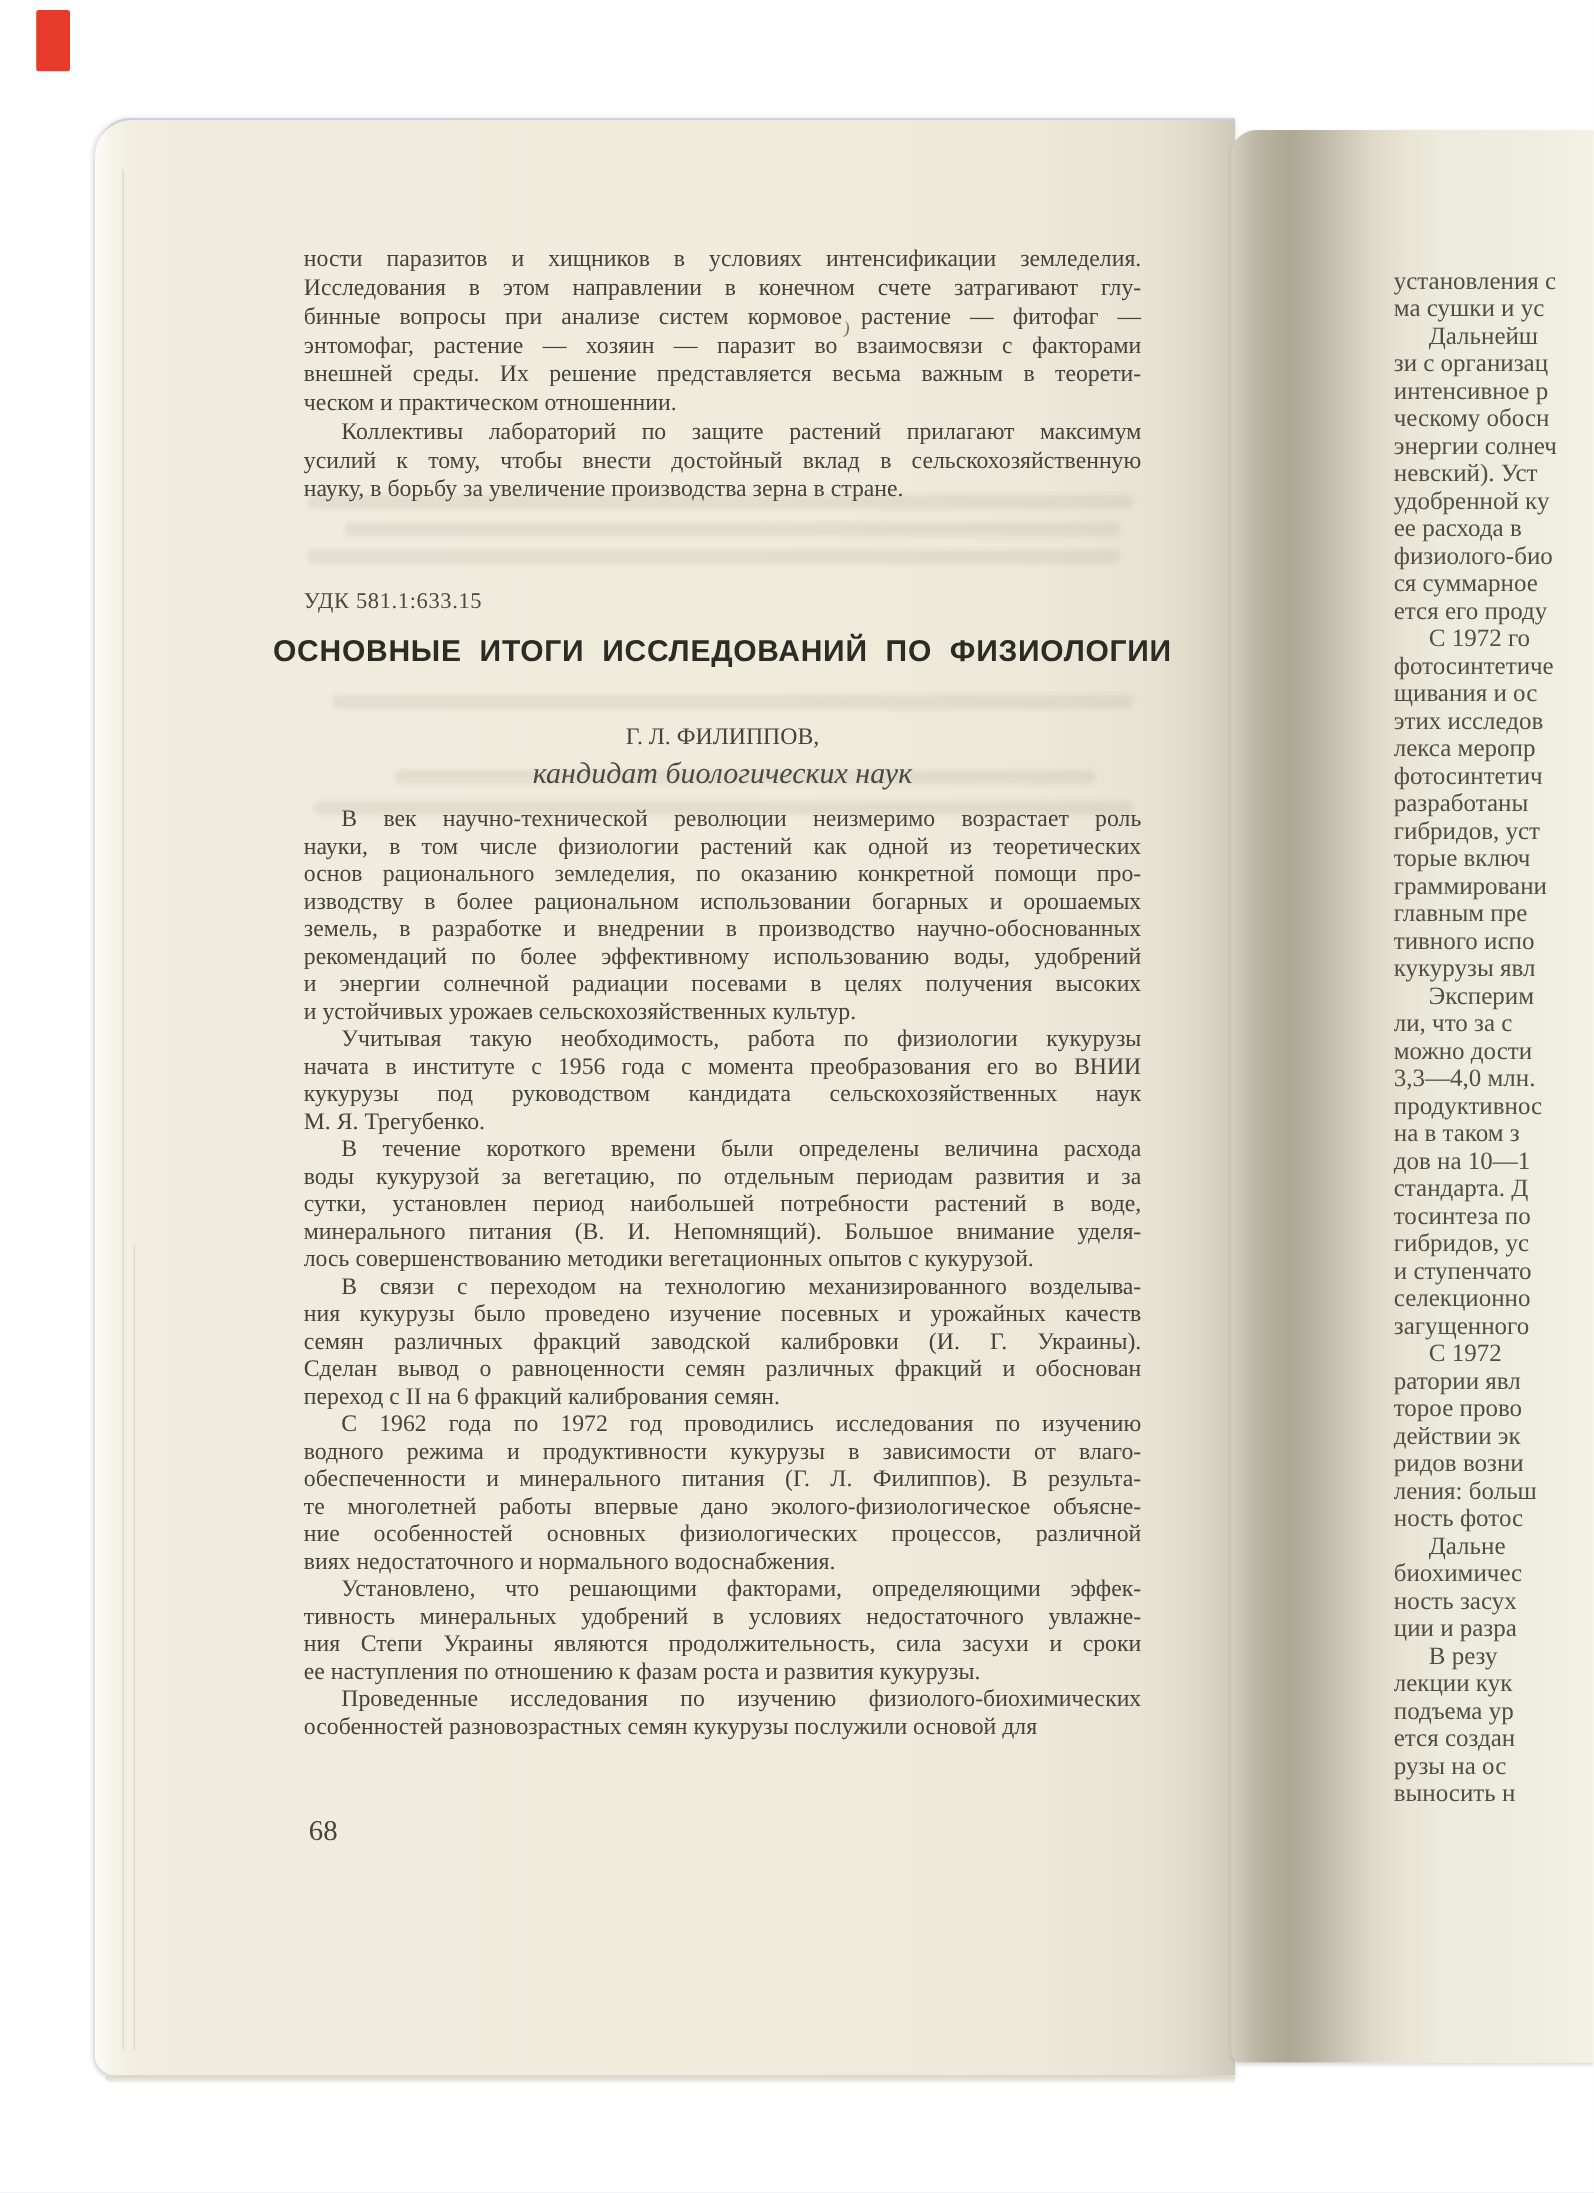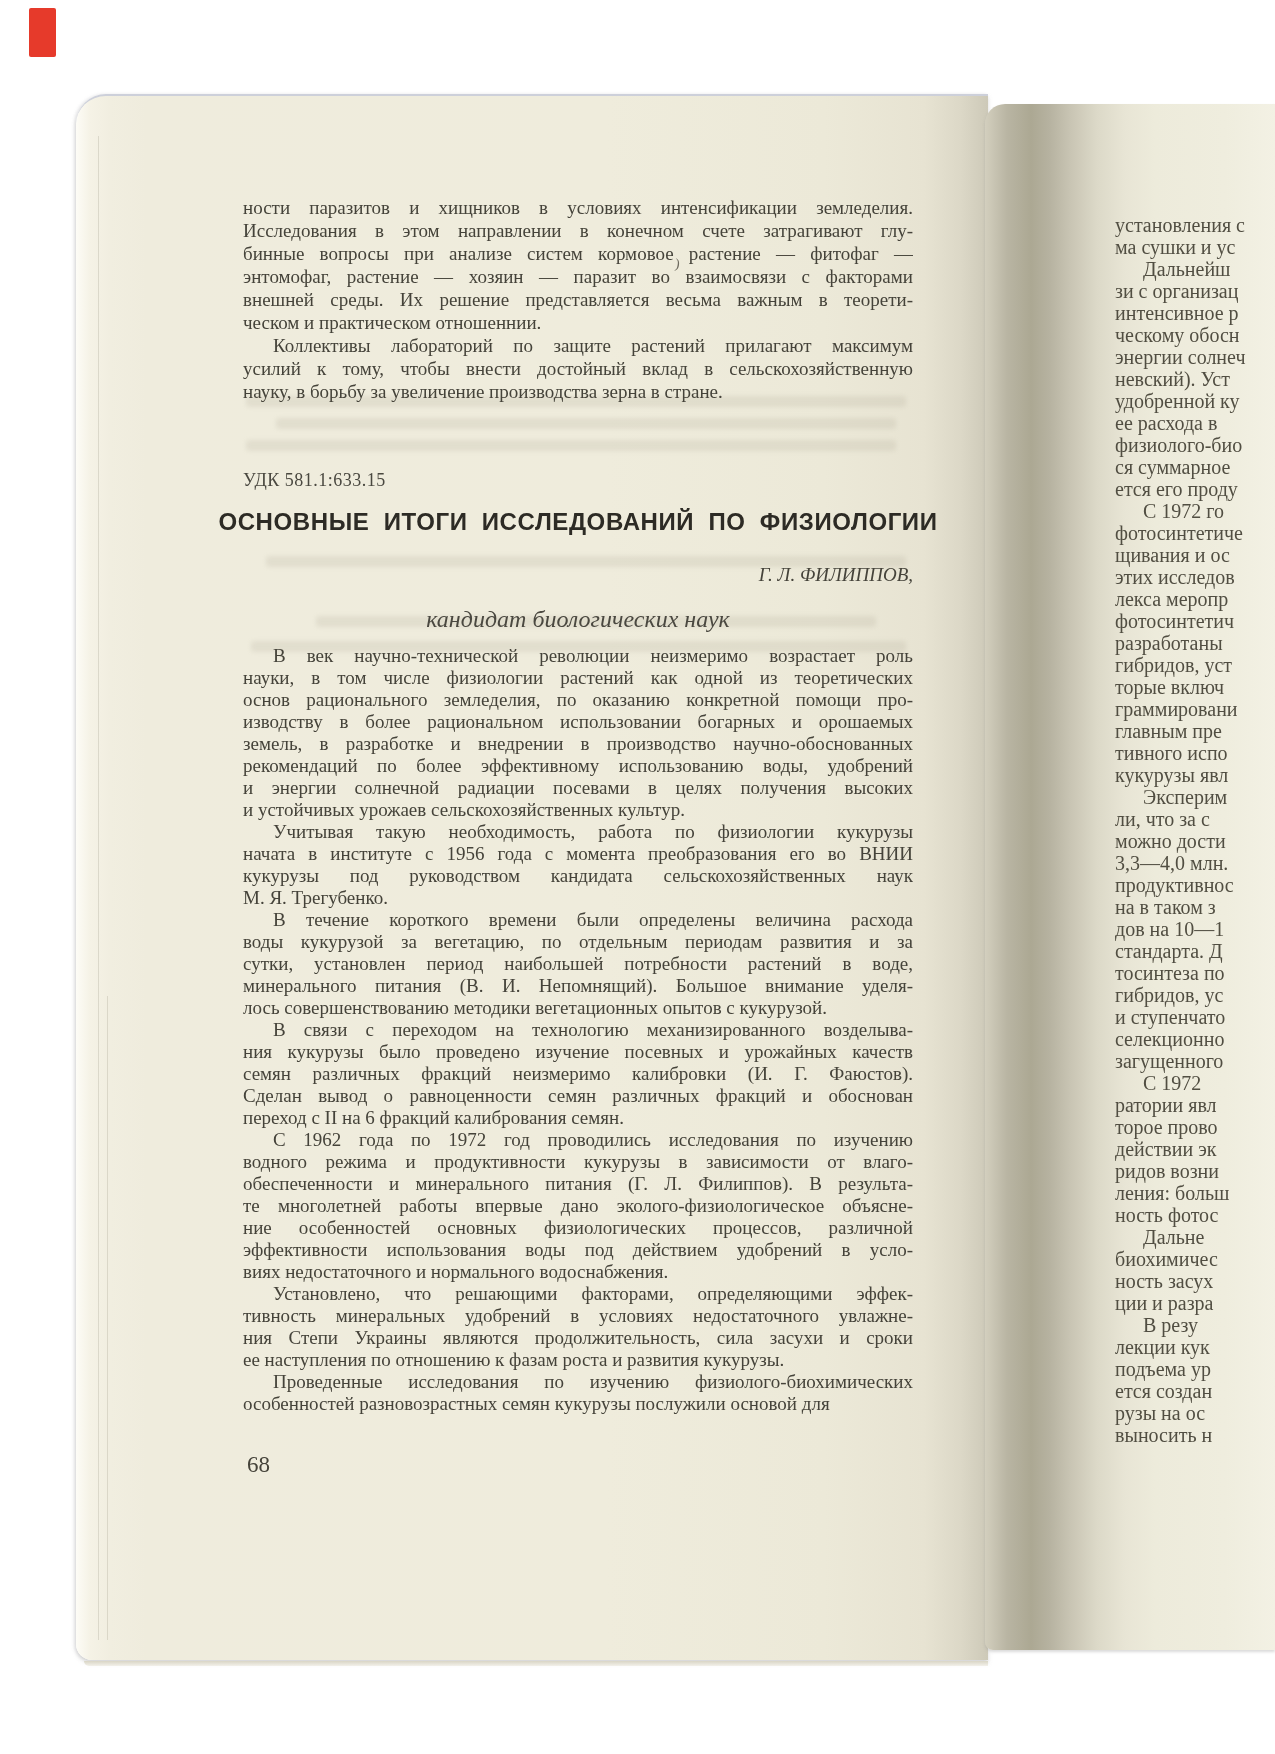--- a/index.html
+++ b/index.html
@@ -40,22 +40,22 @@
   .ln.last{text-align-last:left;}
   .ln.ind{padding-left:30px;}
   .top-block .ln{line-height:23px;height:23px;}
 
   .udc{position:absolute;left:167px;top:374px;font-size:18px;color:#4a4840;
        letter-spacing:.5px;}
   .title-line{position:absolute;left:110px;width:784px;text-align:center;
        font-family:"Liberation Sans", sans-serif;font-weight:bold;
        font-size:24px;color:#2d2b25;letter-spacing:.6px;word-spacing:7px;}
   .t1{top:412px;} .t2{top:446px;}
-  .author{position:absolute;left:167px;width:670px;text-align:right;
-       font-style:italic;font-size:19px;color:#45433a;top:468px;}
+  .author{position:absolute;left:167px;width:670px;text-align:center;
+       font-size:19px;color:#45433a;top:483px;}
   .degree{position:absolute;left:167px;width:670px;text-align:center;
        font-style:italic;font-size:24px;color:#4a4840;top:510px;}
   .pagenum{position:absolute;left:171px;top:1356px;font-size:23px;color:#45433a;}
 
   
   .rcol{position:absolute;left:130px;top:110px;width:220px;}
   .rln{font-size:20px;line-height:22px;height:22px;color:#514e42;
        white-space:nowrap;filter:blur(.3px);}
   .rln.ind{padding-left:28px;}
 
@@ -117,29 +117,28 @@
       <div class="ln j">начата в институте с 1956 года с момента преобразования его во ВНИИ</div>
       <div class="ln j">кукурузы под руководством кандидата сельскохозяйственных наук</div>
       <div class="ln last">М. Я. Трегубенко.</div>
       <div class="ln j ind">В течение короткого времени были определены величина расхода</div>
       <div class="ln j">воды кукурузой за вегетацию, по отдельным периодам развития и за</div>
       <div class="ln j">сутки, установлен период наибольшей потребности растений в воде,</div>
       <div class="ln j">минерального питания (В. И. Непомнящий). Большое внимание уделя-</div>
       <div class="ln last">лось совершенствованию методики вегетационных опытов с кукурузой.</div>
       <div class="ln j ind">В связи с переходом на технологию механизированного возделыва-</div>
       <div class="ln j">ния кукурузы было проведено изучение посевных и урожайных качеств</div>
-      <div class="ln j">семян различных фракций неизмеримо калибровки (И. Г. Фаюстов).</div>
+      <div class="ln j">семян различных фракций заводской калибровки (И. Г. Украины).</div>
       <div class="ln j">Сделан вывод о равноценности семян различных фракций и обоснован</div>
       <div class="ln last">переход с II на 6 фракций калибрования семян.</div>
       <div class="ln j ind">С 1962 года по 1972 год проводились исследования по изучению</div>
       <div class="ln j">водного режима и продуктивности кукурузы в зависимости от влаго-</div>
       <div class="ln j">обеспеченности и минерального питания (Г. Л. Филиппов). В результа-</div>
       <div class="ln j">те многолетней работы впервые дано эколого-физиологическое объясне-</div>
       <div class="ln j">ние особенностей основных физиологических процессов, различной</div>
-      <div class="ln j">эффективности использования воды под действием удобрений в усло-</div>
       <div class="ln last">виях недостаточного и нормального водоснабжения.</div>
       <div class="ln j ind">Установлено, что решающими факторами, определяющими эффек-</div>
       <div class="ln j">тивность минеральных удобрений в условиях недостаточного увлажне-</div>
       <div class="ln j">ния Степи Украины являются продолжительность, сила засухи и сроки</div>
       <div class="ln last">ее наступления по отношению к фазам роста и развития кукурузы.</div>
       <div class="ln j ind">Проведенные исследования по изучению физиолого-биохимических</div>
       <div class="ln last">особенностей разновозрастных семян кукурузы послужили основой для</div>
     </div>
 
   <div class="pagenum">68</div>

